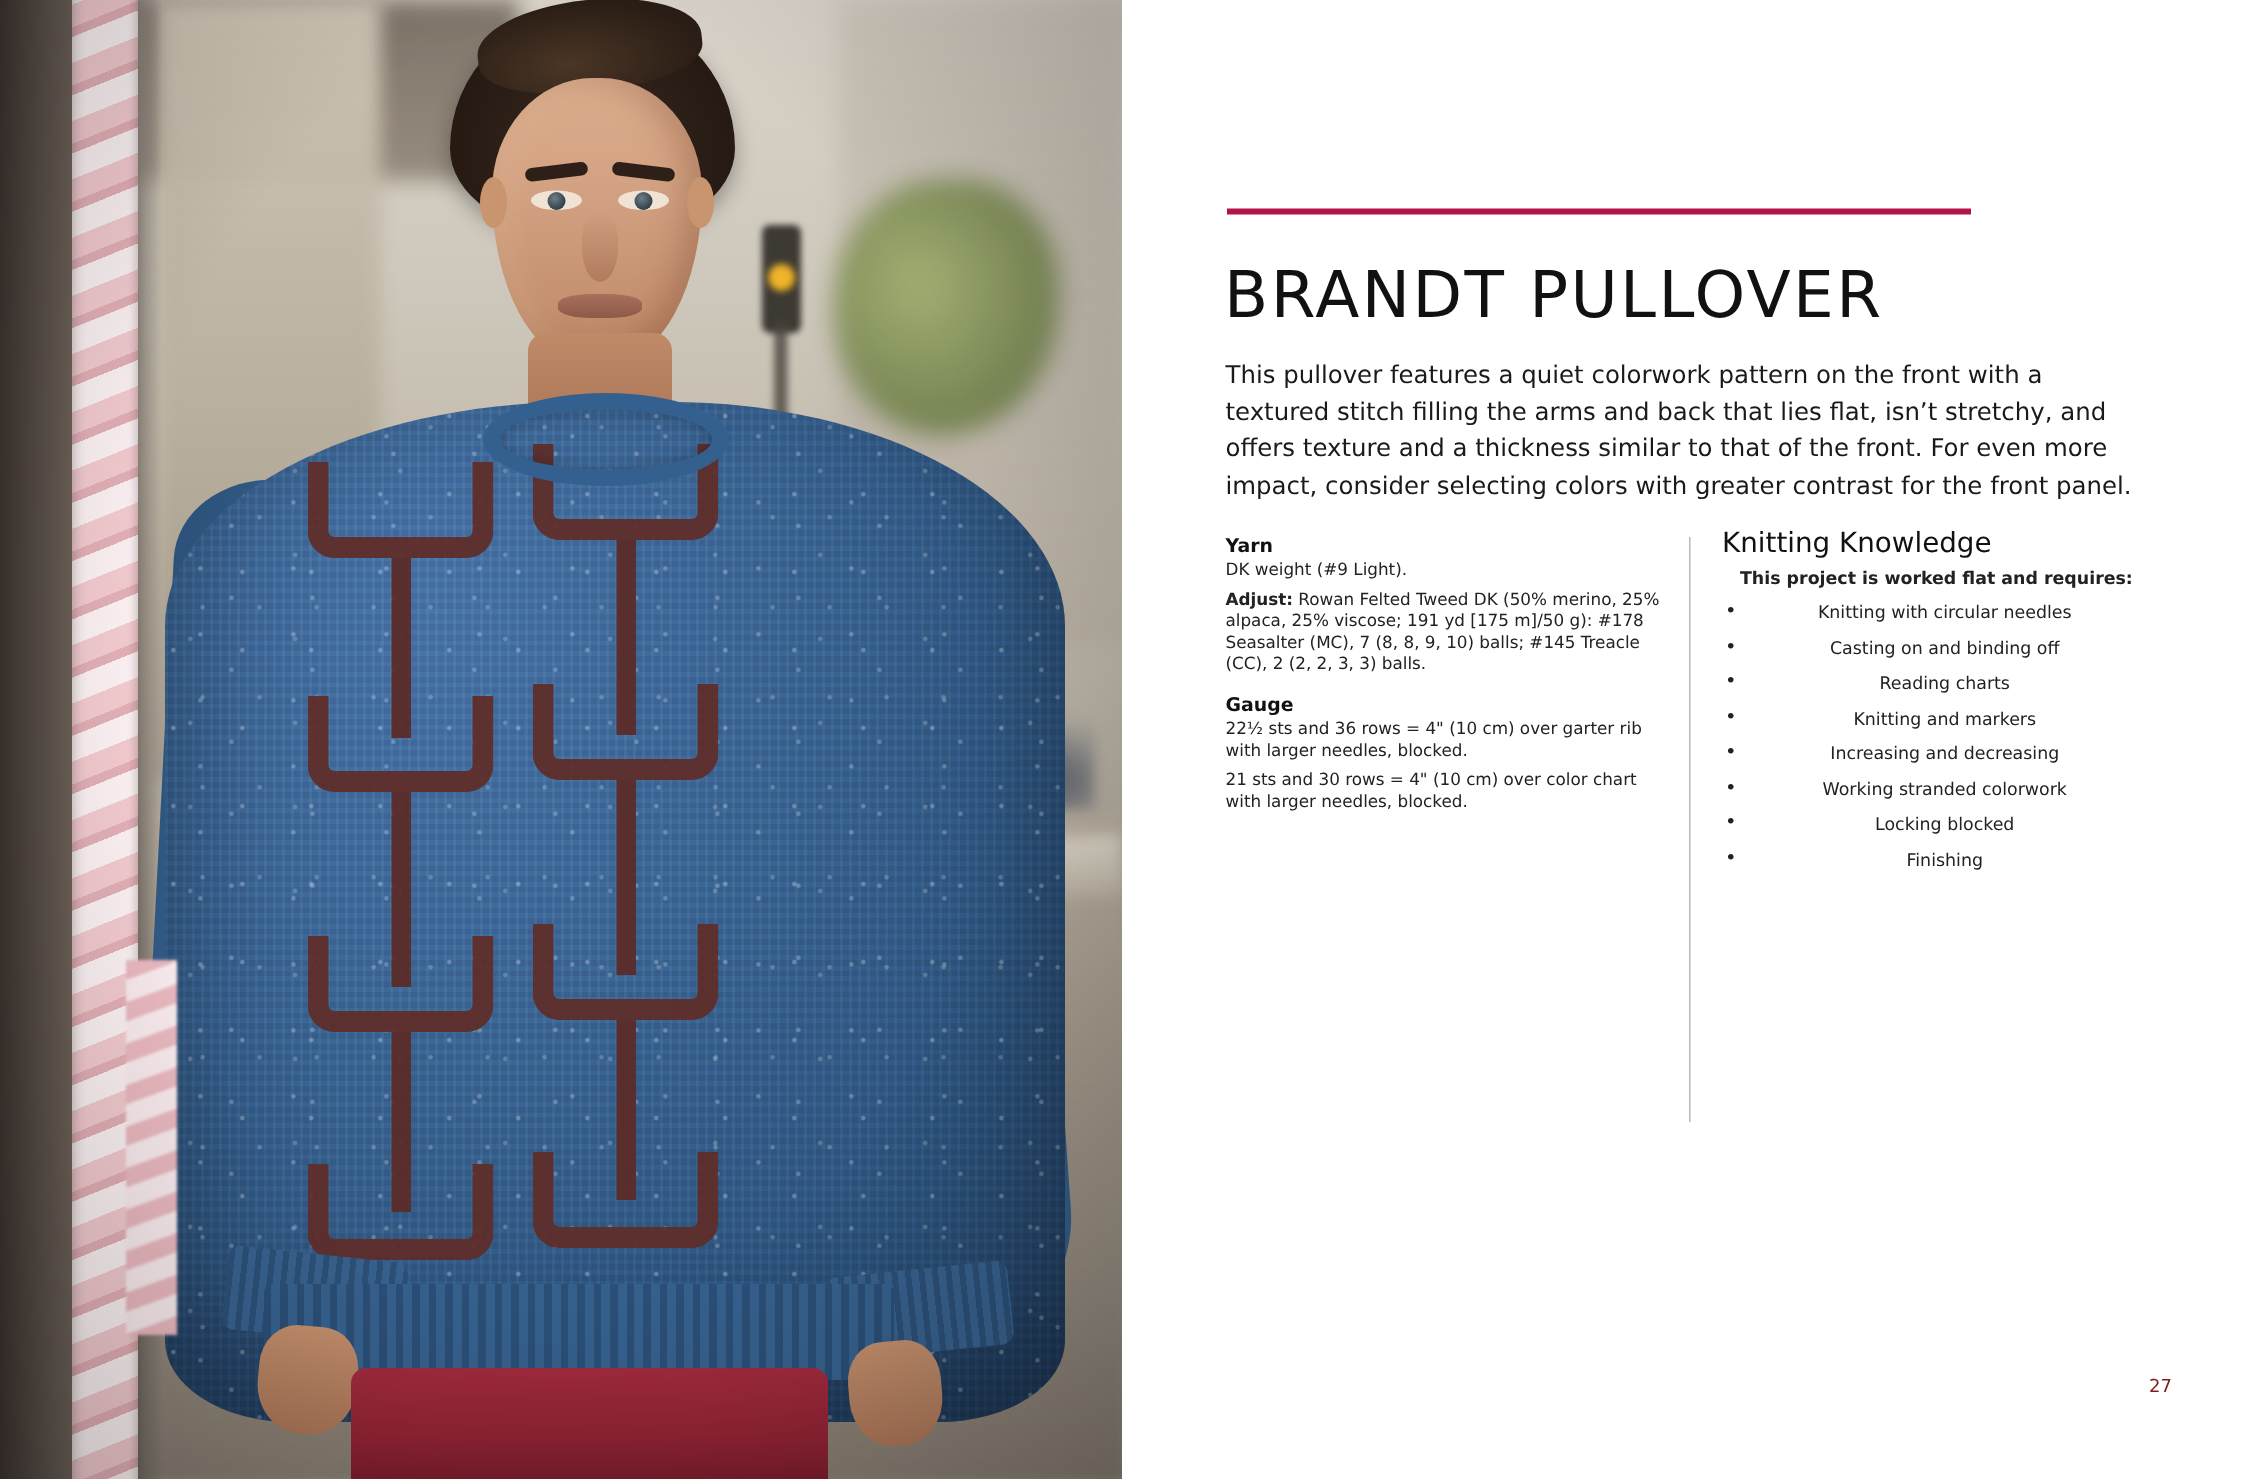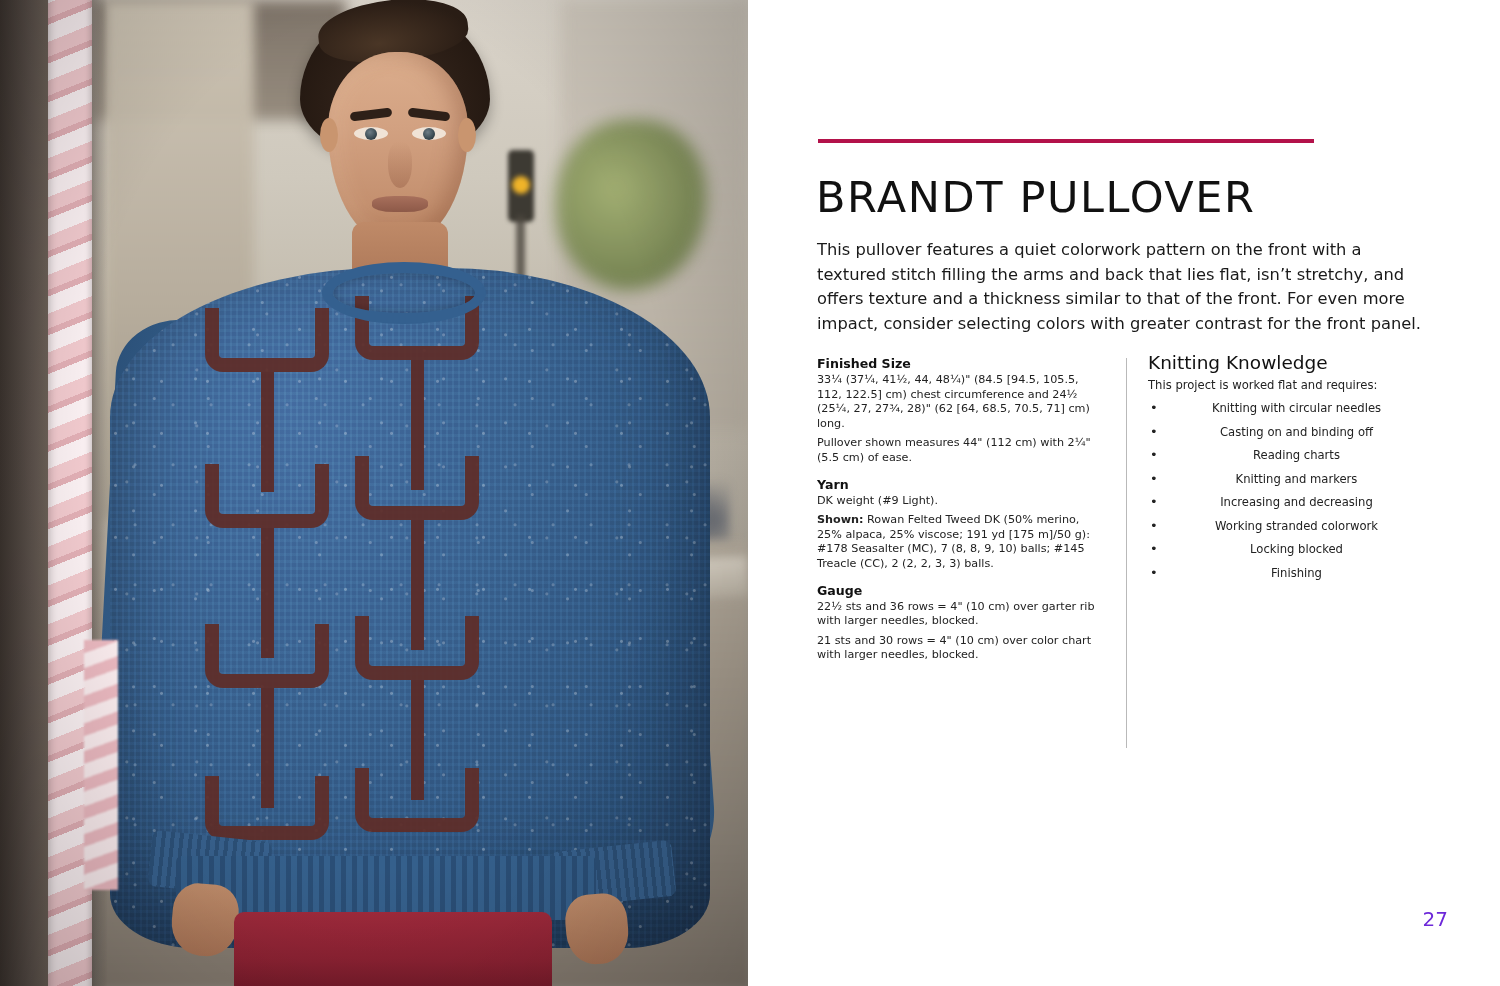--- a/index.html
+++ b/index.html
@@ -319,43 +319,44 @@
     font-family: "DejaVu Sans", sans-serif;
     font-size: 18.5px;
     color: #111;
     margin: -4px 0 5px 0;
     font-weight: 400;
   }
   .kk-sub {
     font-family: "DejaVu Sans", sans-serif;
     font-size: 11.6px;
     color: #222;
-    margin: 0 0 9px 0;
+    margin: 0 0 9px 12px;
+    font-weight: bold;
   }
   .kk-list { list-style: none; margin: 0; padding: 0; }
   .kk-list li {
     font-family: "DejaVu Sans", sans-serif;
     font-size: 11.6px;
     color: #222;
     margin-bottom: 9.5px;
     padding-left: 17px;
     position: relative;
     text-align: center;
   }
   .kk-list li::before {
     content: "•";
     position: absolute; left: 2px; top: -1px;
     font-size: 13px; color: #222;
   }
   .page-number {
     position: absolute;
     right: 52px; bottom: 55px;
     font-family: "DejaVu Sans", sans-serif;
-    font-size: 20px;
-    color: #6d28d9;
+    font-size: 12px;
+    color: #7f1d1d;
   }
 </style>
 </head>
 <body>
 
 <div class="page">
 
   <div class="photo-panel">
     <div class="bg-sky"></div>
     <div class="wall-left"></div>
@@ -429,30 +430,25 @@
 
     <div class="title-rule"></div>
     <h1 class="title">BRANDT PULLOVER</h1>
 
     <p class="intro">This pullover features a quiet colorwork pattern on the front with a textured stitch filling the arms and back that lies flat, isn’t stretchy, and offers texture and a thickness similar to that of the front. For even more impact, consider selecting colors with greater contrast for the front panel.</p>
 
     <div class="divider"></div>
 
     <div class="col-left">
 
-      <div class="spec-block">
-        <p class="spec-head">Finished Size</p>
-        <p class="spec-body">33¼ (37¼, 41½, 44, 48¼)" (84.5 [94.5, 105.5, 112, 122.5] cm) chest circumference and 24½ (25¼, 27, 27¾, 28)" (62 [64, 68.5, 70.5, 71] cm) long.</p>
-        <p class="spec-body">Pullover shown measures 44" (112 cm) with 2¼" (5.5 cm) of ease.</p>
-      </div>
 
       <div class="spec-block">
         <p class="spec-head">Yarn</p>
         <p class="spec-body">DK weight (#9 Light).</p>
-        <p class="spec-body"><b>Shown:</b> Rowan Felted Tweed DK (50% merino, 25% alpaca, 25% viscose; 191 yd [175 m]/50 g): #178 Seasalter (MC), 7 (8, 8, 9, 10) balls; #145 Treacle (CC), 2 (2, 2, 3, 3) balls.</p>
+        <p class="spec-body"><b>Adjust:</b> Rowan Felted Tweed DK (50% merino, 25% alpaca, 25% viscose; 191 yd [175 m]/50 g): #178 Seasalter (MC), 7 (8, 8, 9, 10) balls; #145 Treacle (CC), 2 (2, 2, 3, 3) balls.</p>
       </div>
 
 
 
       <div class="spec-block">
         <p class="spec-head">Gauge</p>
         <p class="spec-body">22½ sts and 36 rows = 4" (10 cm) over garter rib with larger needles, blocked.</p>
         <p class="spec-body">21 sts and 30 rows = 4" (10 cm) over color chart with larger needles, blocked.</p>
       </div>
 

